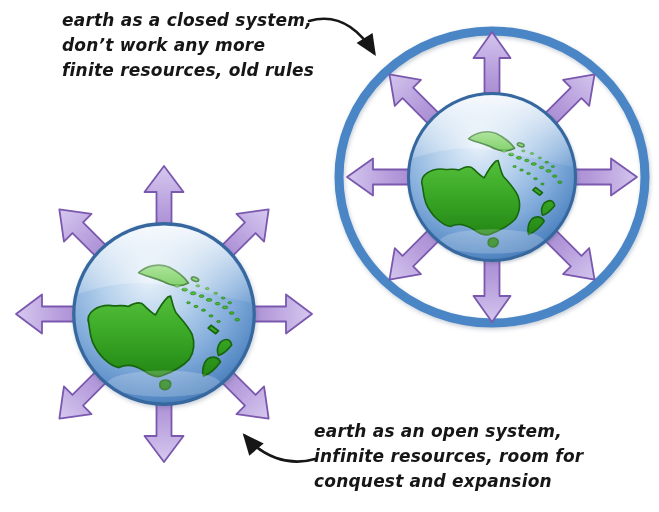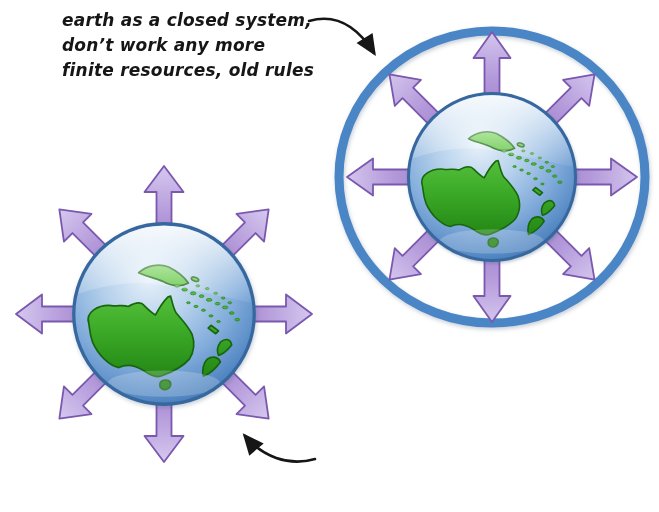--- a/index.html
+++ b/index.html
@@ -162,14 +162,19 @@
     <path d="M 309,21 C 336,13 357,26 374,53" fill="none" stroke="#161616" stroke-width="2.6" stroke-linecap="round" marker-end="url(#ah)"></path>
     <path d="M 315,459 C 288,467 262,456 245,436" fill="none" stroke="#161616" stroke-width="2.6" stroke-linecap="round" marker-end="url(#ah)"></path>
   </svg>
 
   <div class="label" id="label-closed">
     <span>earth as a closed system,</span>
     <span>don’t work any more</span>
     <span>finite resources, old rules</span>
   </div>
 
+  <div class="label" id="label-open">
+    <span>earth as an open system,</span>
+    <span>infinite resources, room for</span>
+    <span>conquest and expansion</span>
+  </div>
 
 </div>
 
 </body></html>

